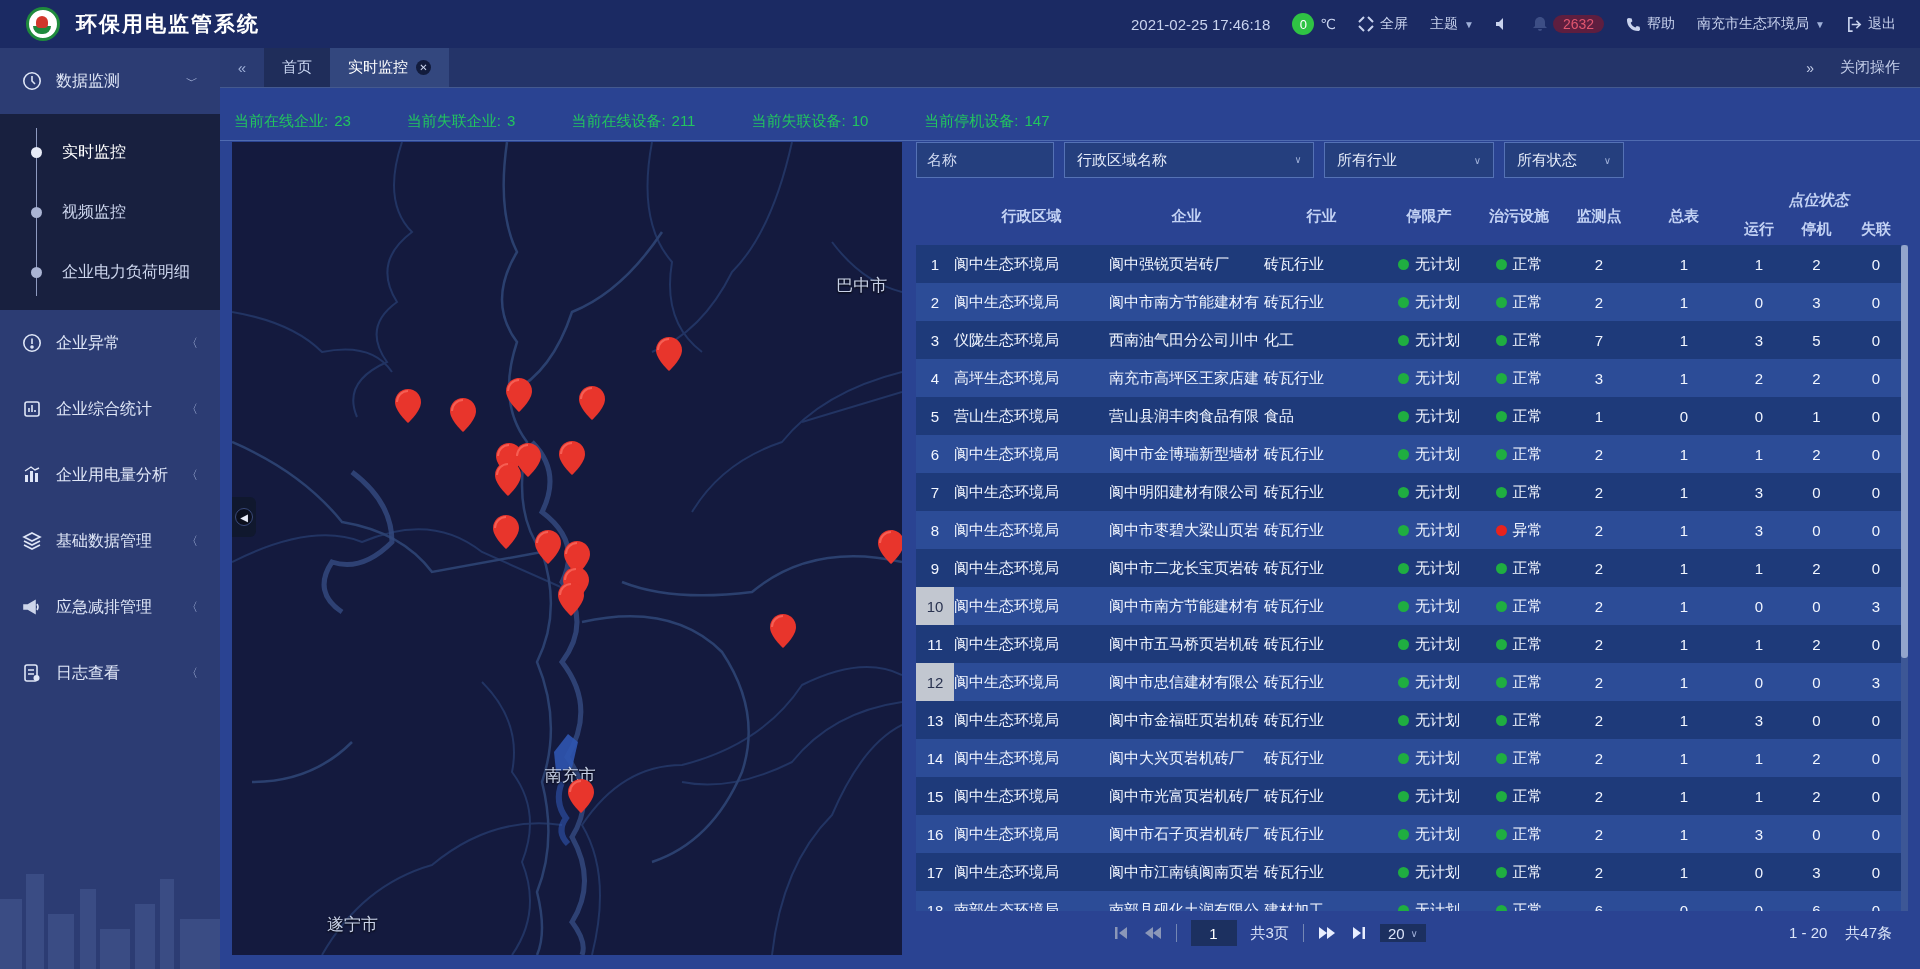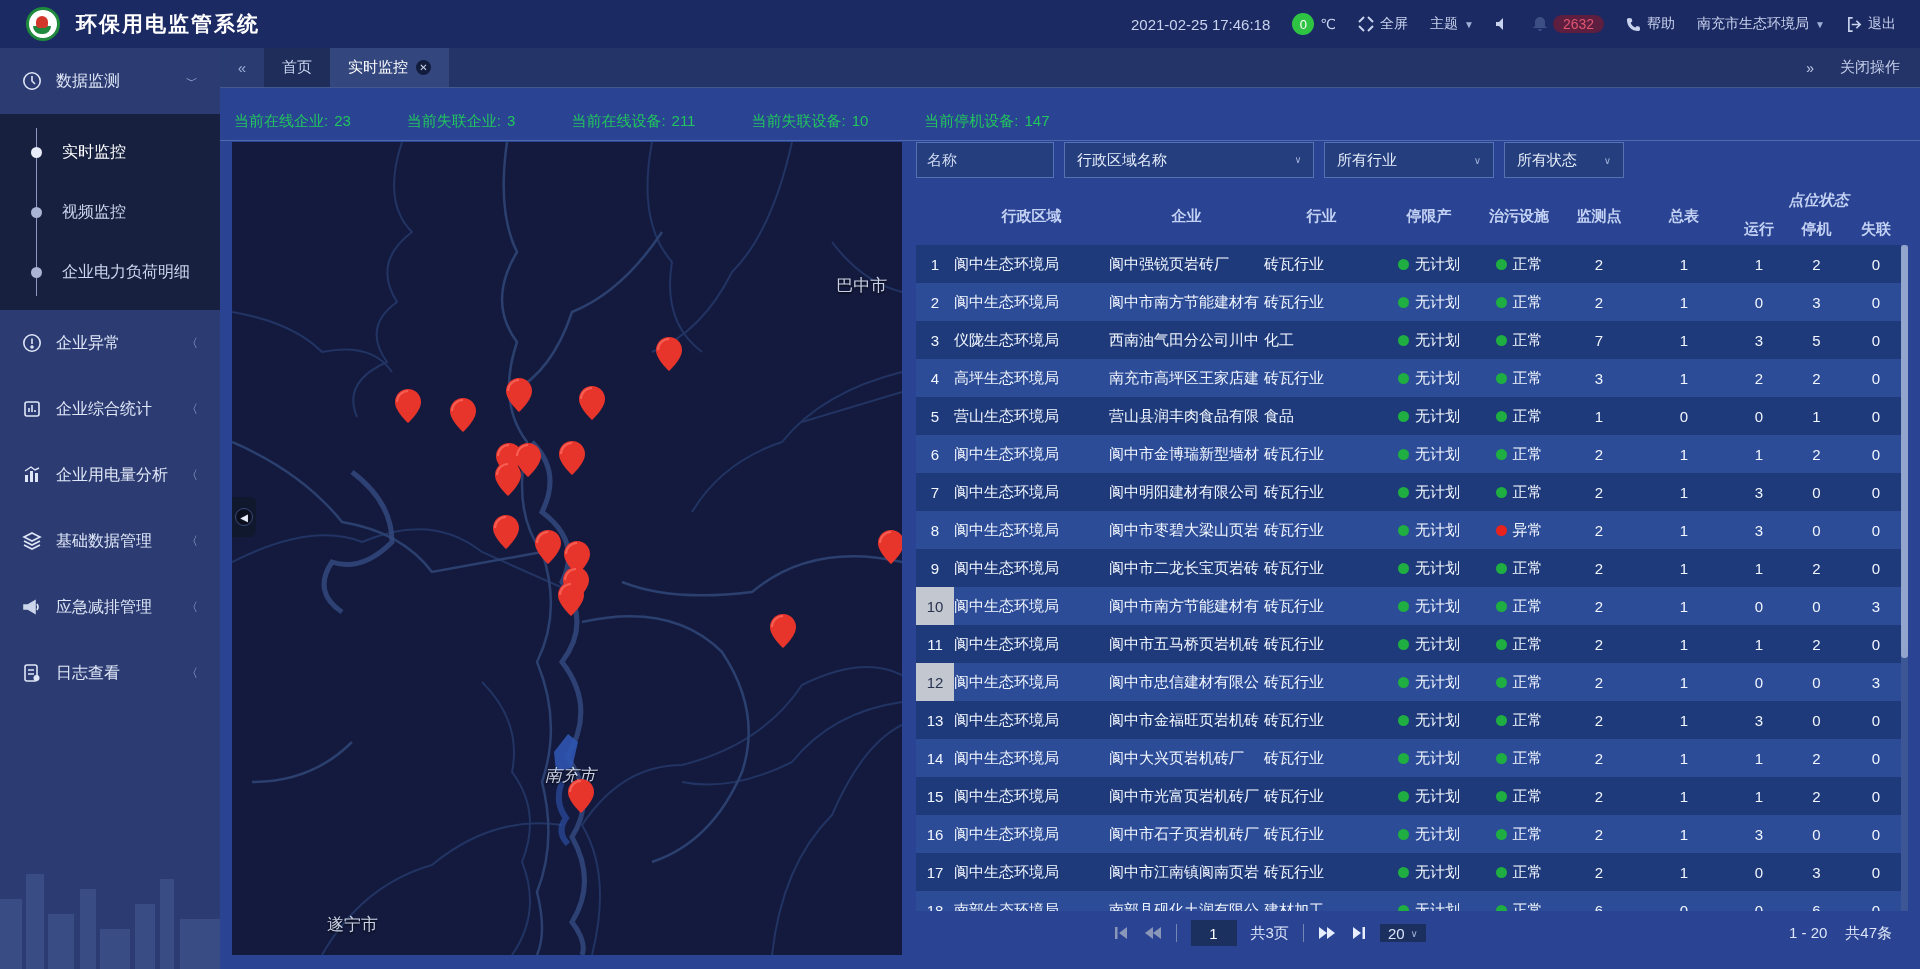--- a/index.html
+++ b/index.html
@@ -332,21 +332,21 @@
         </g>
         <g stroke="#33497e" stroke-width="5" opacity=".85">
           <path d="M300 300 q30 30 10 70 q40 30 20 70 q30 40 0 80 q35 45 5 95 q30 40 5 80 q25 45 0 85 q15 20 10 33"></path>
           <path d="M120 330 q40 30 40 70 q-30 30 -60 20 q-20 30 10 50"></path>
         </g>
         <path d="M322 610 l14 -18 l10 8 l-6 26 l-16 4 z" fill="#2f55b0" opacity=".9"></path>
         <path d="M330 640 q-8 20 4 36 q-10 14 2 26" stroke="#2f55b0" stroke-width="6" opacity=".6"></path>
       </svg>
       <div id="map-overlay">
           <div class="map-label" style="left: 94%; top: 17.6%;">巴中市</div>
-          <div class="map-label" style="left: 50.5%; top: 77.8%; font-style: italic;">南充市</div>
+          <div class="map-label" style="left: 50.5%; top: 77.8%;">南充市</div>
           <div class="map-label" style="left: 18%; top: 96.2%;">遂宁市</div>
           <div class="pin" style="left: 26.3%; top: 34.6%;"><svg width="26" height="34" viewBox="0 0 26 34">
               <path d="M13 0 C5.8 0 0 5.8 0 13 c0 9.5 13 21 13 21 s13 -11.5 13 -21 C26 5.8 20.2 0 13 0 Z" fill="#e8352c"></path>
               <path d="M13 2 C7 2 2 6.9 2 13" stroke="#ff7a6e" stroke-width="2" fill="none" opacity=".6"></path>
             </svg></div>
           <div class="pin" style="left: 34.5%; top: 35.7%;"><svg width="26" height="34" viewBox="0 0 26 34">
               <path d="M13 0 C5.8 0 0 5.8 0 13 c0 9.5 13 21 13 21 s13 -11.5 13 -21 C26 5.8 20.2 0 13 0 Z" fill="#e8352c"></path>
               <path d="M13 2 C7 2 2 6.9 2 13" stroke="#ff7a6e" stroke-width="2" fill="none" opacity=".6"></path>
             </svg></div>
           <div class="pin" style="left: 42.9%; top: 33.2%;"><svg width="26" height="34" viewBox="0 0 26 34">

